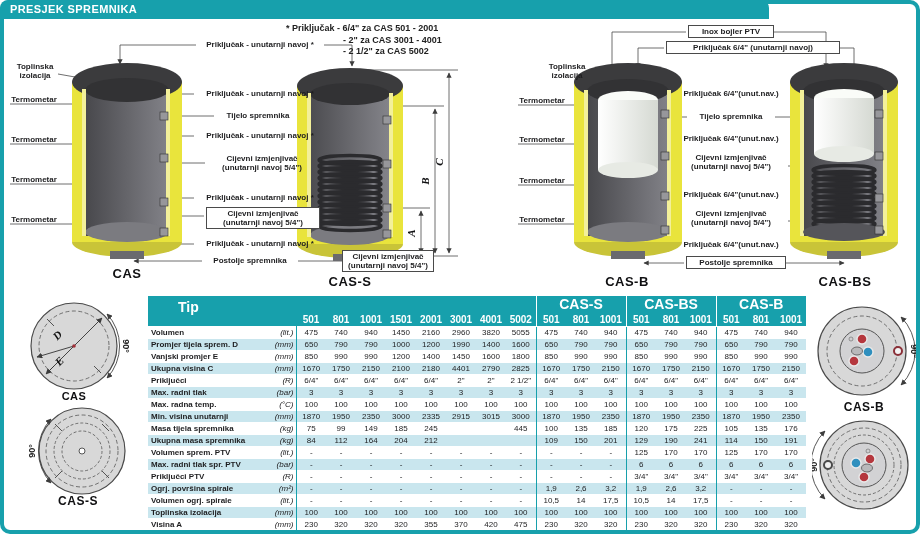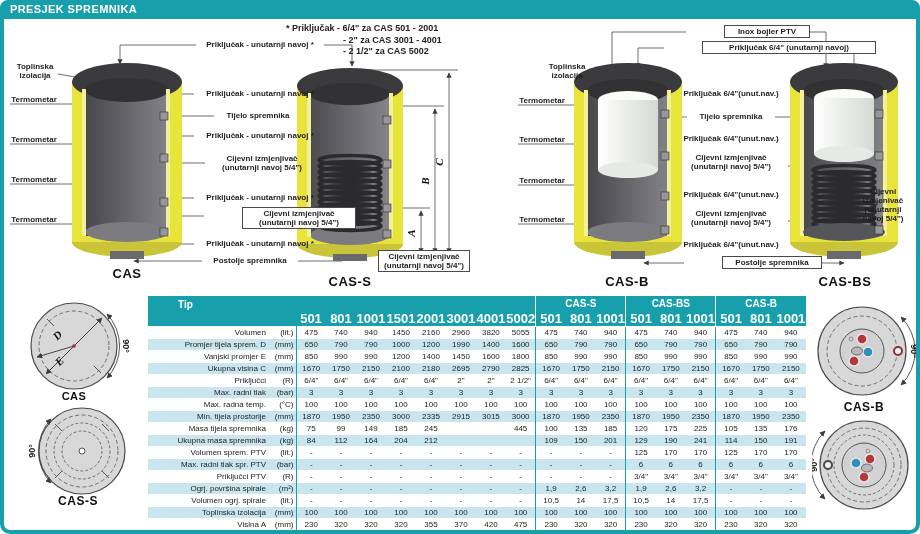--- a/index.html
+++ b/index.html
@@ -1,44 +1,44 @@
 <!DOCTYPE html>
 <html style="--teal: #17A0AC; --altrow: #C9E6EE; --tankyellow: #E9E43C; --reddot: #B5373E; --bluedot: #2F8FBE;"><head>
 <meta charset="utf-8">
 <style>
   html,body{margin:0;padding:0;background:#fff;}
   #stage{position:relative;width:920px;height:534px;background:#fff;overflow:hidden;
          font-family:"Liberation Sans",sans-serif;}
   .frame{position:absolute;inset:0;border:4px solid var(--teal,#17A0AC);border-radius:10px;pointer-events:none;}
-  .titlebar{position:absolute;left:0;top:0;width:920px;height:19px;background:var(--teal,#17A0AC);
+  .titlebar{position:absolute;left:0;top:0;width:769px;height:19px;background:var(--teal,#17A0AC);
             border-radius:8px 8px 0 0;}
   .titlebar span{position:absolute;left:10px;top:3px;color:#fff;font-weight:bold;font-size:11px;letter-spacing:.4px;}
   svg.layer{position:absolute;left:0;top:0;}
   svg.tank,svg.topview{position:absolute;}
   .lbl{position:absolute;font-size:8px;font-weight:bold;color:#1d1d1f;text-align:center;line-height:9px;}
   .lbl.l{text-align:center;}
-  .box{border:1px solid #4a4a4a;background:#fff;padding:1px 2px;margin-left:36px;}
+  .box{border:1px solid #4a4a4a;background:#fff;padding:1px 2px;}
   .tankname{position:absolute;font-weight:bold;font-size:13px;color:#101012;text-align:center;letter-spacing:.5px;}
   .tankname.sm{font-size:12px;}
   .note{position:absolute;left:286px;top:23px;width:190px;font-size:9px;font-weight:bold;color:#222;line-height:11.5px;}
   .note div:nth-child(2),.note div:nth-child(3){margin-left:57px;}
   
   .tablewrap{position:absolute;left:148px;top:296px;width:658px;}
   table.spec{border-collapse:collapse;table-layout:fixed;width:658px;font-size:8px;color:#1d1d1f;}
   table.spec col.c-label{width:118px;} table.spec col.c-unit{width:30px;}
   table.spec thead th{background:var(--teal,#17A0AC);color:#fff;font-weight:bold;padding:0;}
-  table.spec thead tr:first-child th{height:15px;font-size:10px;}
-  table.spec thead tr:last-child th{height:14px;font-size:13px;}
+  table.spec thead tr:first-child th{height:15px;font-size:14px;}
+  table.spec thead tr:last-child th{height:14px;font-size:10px;}
   table.spec th.tip{text-align:left;vertical-align:top;padding:3px 0 0 30px;font-size:11px;}
   table.spec th.gsep{border-left:1px solid #fff;}
   table.spec tbody td{height:11px;line-height:11px;padding:0;text-align:center;white-space:nowrap;overflow:hidden;}
   table.spec tbody tr{border-top:1px solid #fff;}
   table.spec tbody tr:nth-child(even){background:var(--altrow,#C9E6EE);}
-  table.spec td.rl{text-align:right;padding-left:3px;font-weight:normal;}
-  table.spec td.ru{text-align:right;padding-right:2px;}
+  table.spec td.rl{text-align:left;padding-left:3px;font-weight:bold;}
+  table.spec td.ru{text-align:right;padding-right:2px;font-style:italic;}
   table.spec td.vsep{border-left:1px solid var(--teal,#17A0AC);}
 </style>
 </head>
 <body>
 
 <div id="stage">
 
   <svg class="layer" width="920" height="534" viewBox="0 0 920 534">
     <defs>
       <marker id="ar" viewBox="0 0 10 10" refX="9" refY="5" markerWidth="6.5" markerHeight="6.5" orient="auto-start-reverse">
@@ -308,25 +308,20 @@
   <div class="lbl" style="left:672px;top:134px;width:118px">Priključak 6/4"(unut.nav.)</div>
   <div class="lbl" style="left:676px;top:153px;width:110px">
     <span>Cijevni izmjenjivač</span><br>
     <span>(unutarnji navoj 5/4")</span></div>
   <div class="lbl" style="left:672px;top:190px;width:118px">Priključak 6/4"(unut.nav.)</div>
   <div class="lbl" style="left:676px;top:209px;width:110px">
     <span>Cijevni izmjenjivač</span><br>
     <span>(unutarnji navoj 5/4")</span></div>
   <div class="lbl" style="left:672px;top:240px;width:118px">Priključak 6/4"(unut.nav.)</div>
   <div class="lbl box" style="left:686px;top:256px;width:94px">Postolje spremnika</div>
-  <div class="lbl" style="left:850px;top:187px;width:66px">
-    <span>Cijevni</span><br>
-    <span>izmjenivač</span><br>
-    <span>(unutarnji</span><br>
-    <span>navoj 5/4")</span></div>
 
   <div class="tankname" style="left:582px;top:274px;width:90px">CAS-B</div>
   <div class="tankname" style="left:800px;top:274px;width:90px">CAS-BS</div>
 
   <svg class="topview" style="left:20px;top:298px" width="112" height="100" viewBox="0 0 112 100">
     <circle cx="54" cy="48" r="43" fill="#d8d8d8" stroke="#4a4a4a" stroke-width="1.2"></circle>
     <circle cx="54" cy="48" r="35" fill="none" stroke="#555" stroke-width="0.8" stroke-dasharray="4,2.5"></circle>
     <g stroke="#444" stroke-width="0.9">
       <path d="M27,21 L34,28"></path>
         <path d="M27,75 L34,68"></path>
@@ -488,21 +483,21 @@
             <td class="v">990</td>
           </tr>
           <tr>
             <td class="rl">Ukupna visina C</td>
             <td class="ru">(mm)</td>
             <td class="v vsep">1670</td>
             <td class="v">1750</td>
             <td class="v">2150</td>
             <td class="v">2100</td>
             <td class="v">2180</td>
-            <td class="v">2695</td>
+            <td class="v">4401</td>
             <td class="v">2790</td>
             <td class="v">2825</td>
             <td class="v vsep">1670</td>
             <td class="v">1750</td>
             <td class="v">2150</td>
             <td class="v vsep">1670</td>
             <td class="v">1750</td>
             <td class="v">2150</td>
             <td class="v vsep">1670</td>
             <td class="v">1750</td>
@@ -565,21 +560,21 @@
             <td class="v">100</td>
             <td class="v">100</td>
             <td class="v vsep">100</td>
             <td class="v">100</td>
             <td class="v">100</td>
             <td class="v vsep">100</td>
             <td class="v">100</td>
             <td class="v">100</td>
           </tr>
           <tr>
-            <td class="rl">Min. tijela prostorije</td>
+            <td class="rl">Min. visina unutarnji</td>
             <td class="ru">(mm)</td>
             <td class="v vsep">1870</td>
             <td class="v">1950</td>
             <td class="v">2350</td>
             <td class="v">3000</td>
             <td class="v">2335</td>
             <td class="v">2915</td>
             <td class="v">3015</td>
             <td class="v">3000</td>
             <td class="v vsep">1870</td>

